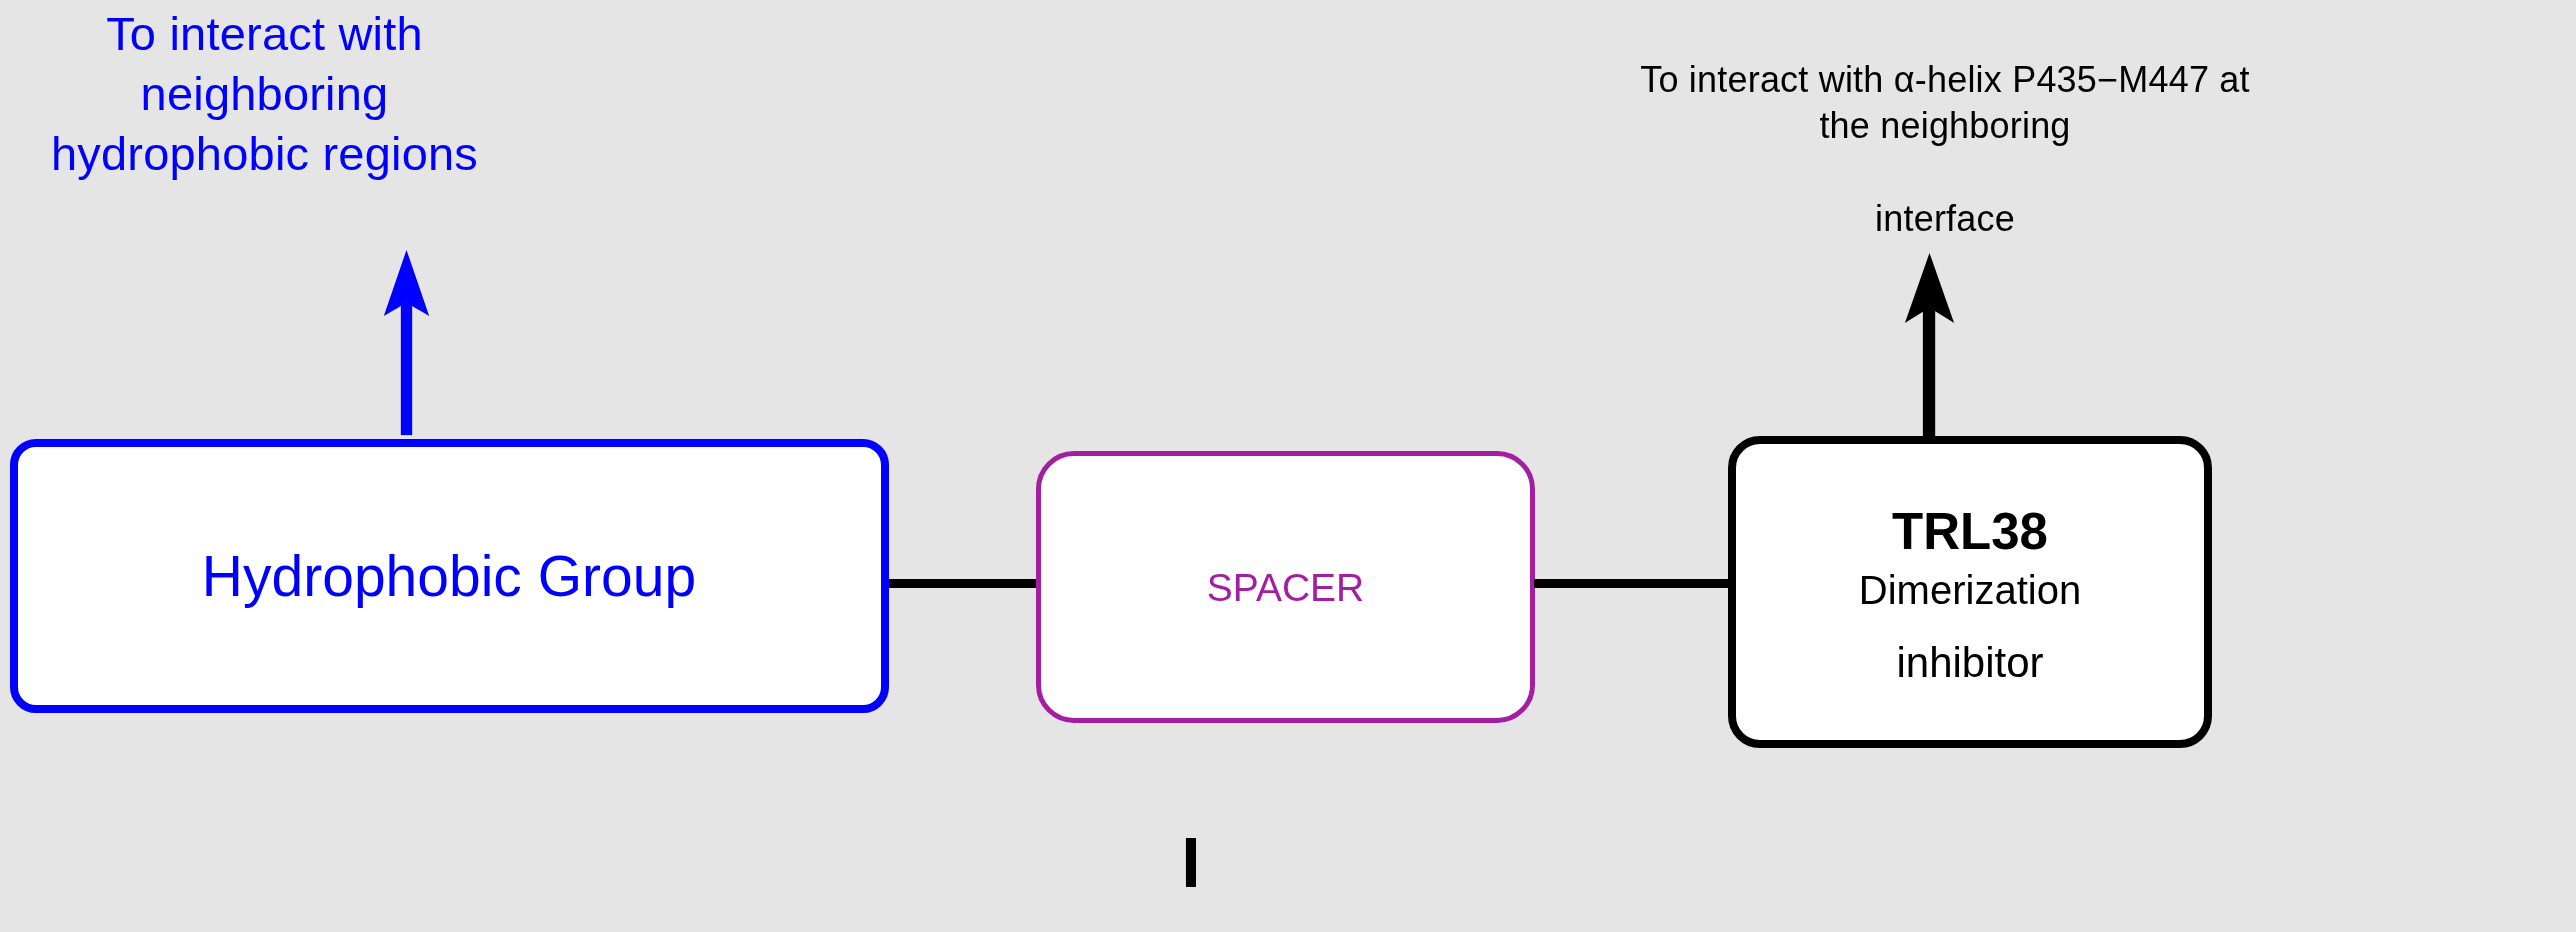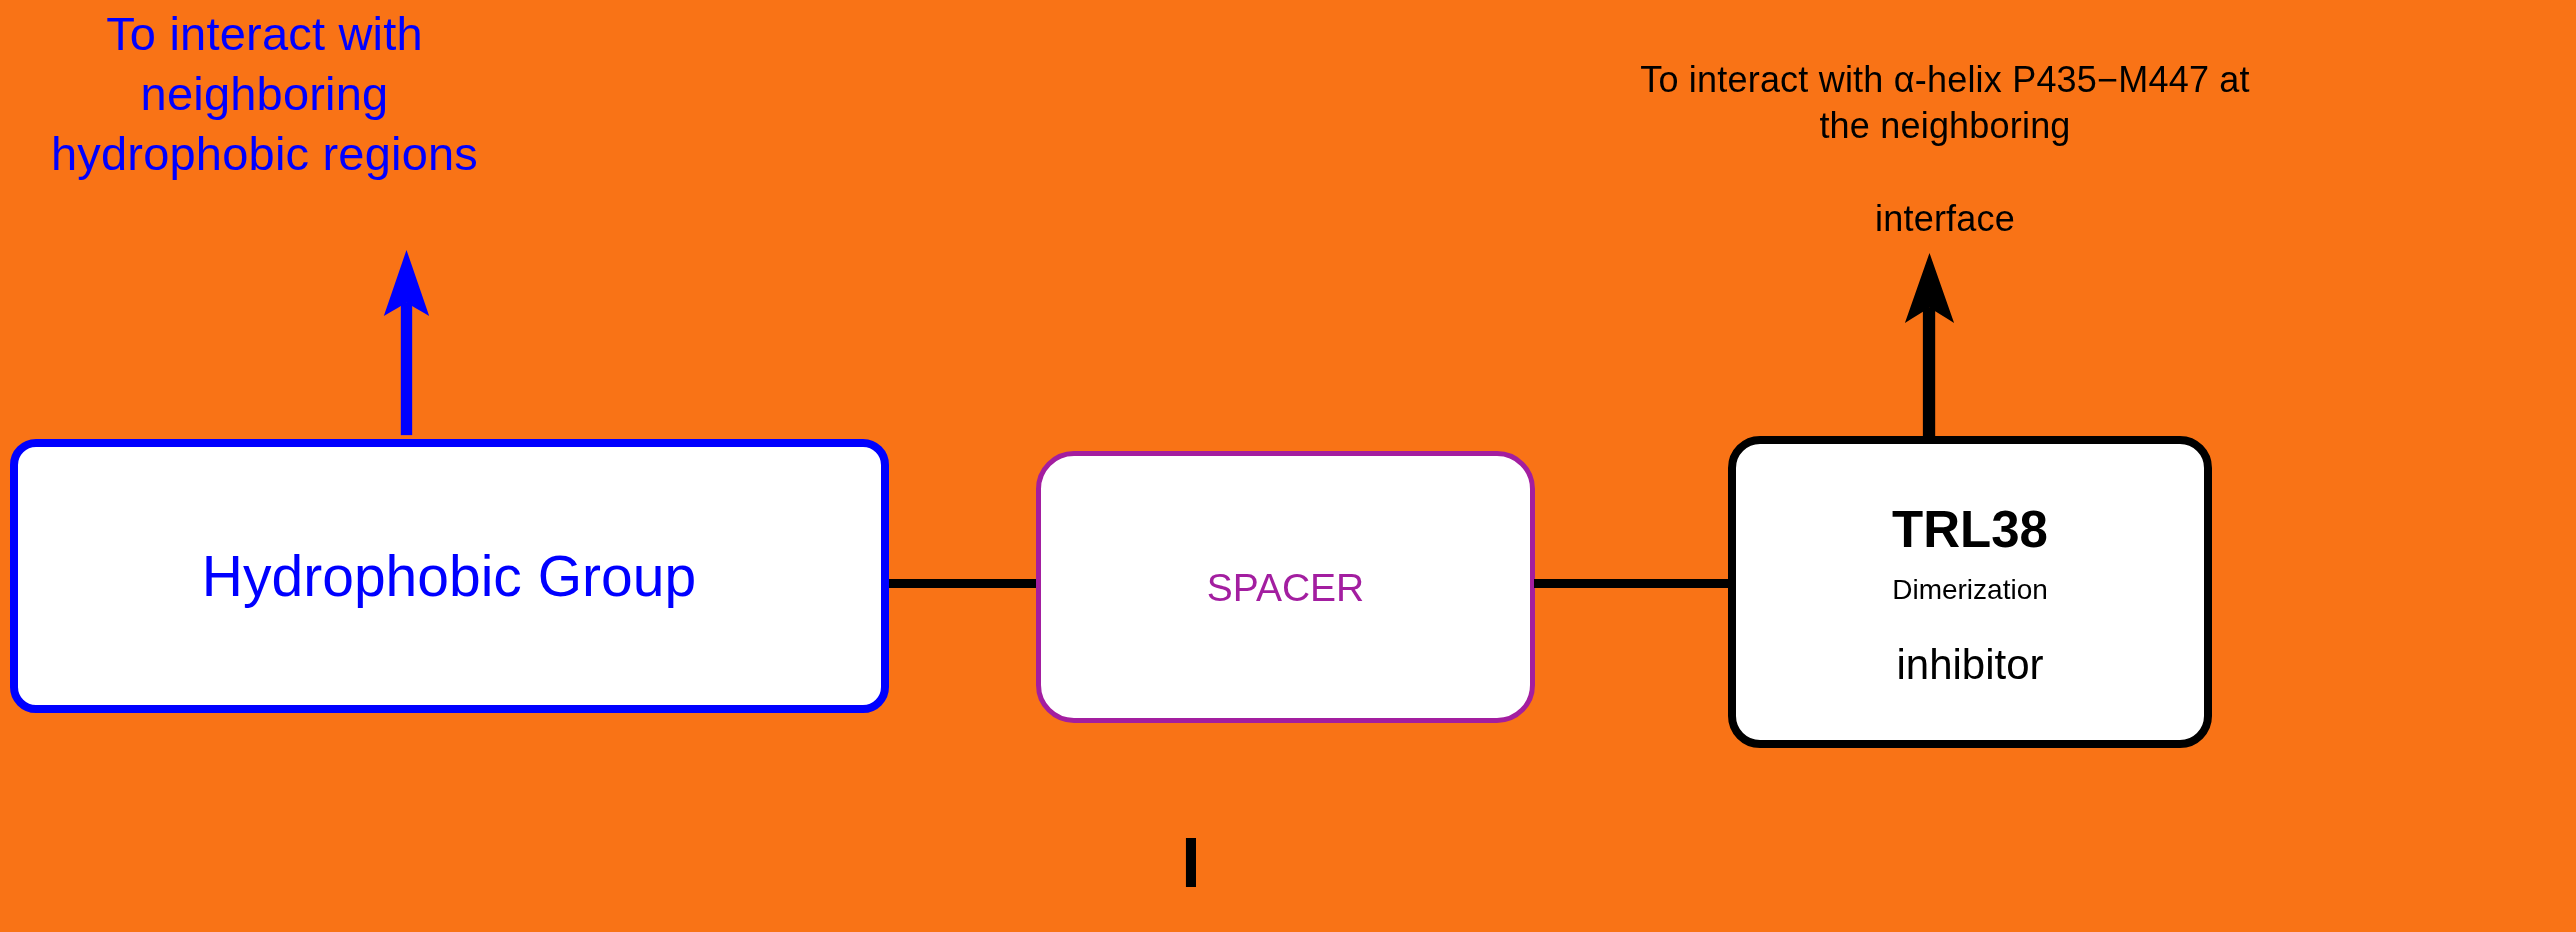--- a/index.html
+++ b/index.html
@@ -5,21 +5,21 @@
 <style>
   html, body {
     margin: 0;
     padding: 0;
     background: #ffffff;
   }
   #canvas {
     position: relative;
     width: 2576px;
     height: 932px;
-    background: #f97316;
+    background: #e5e5e5;
     overflow: hidden;
     font-family: "Liberation Sans", sans-serif;
   }
 
   
   .annot {
     position: absolute;
     text-align: center;
     line-height: 1.28;
     white-space: pre-line;
@@ -83,32 +83,31 @@
   }
 
   #node-trl38 {
     left: 1728px;
     top: 436px;
     width: 484px;
     height: 312px;
     border: 8.5px solid #000000;
     border-radius: 32px;
     padding-top: 5.7px;
-    gap: 8px;
   }
   #node-trl38 .node-title {
     color: #000000;
     font-size: 51px;
     font-weight: bold;
     line-height: 1;
     margin-bottom: 13.2px;
   }
   #node-trl38 .node-sub {
     color: #000000;
-    font-size: 28px;
+    font-size: 40px;
     line-height: 1;
   }
   #node-trl38 .node-sub2 {
     color: #000000;
     font-size: 42px;
     line-height: 1;
     margin-top: 32px;
   }
 
   

